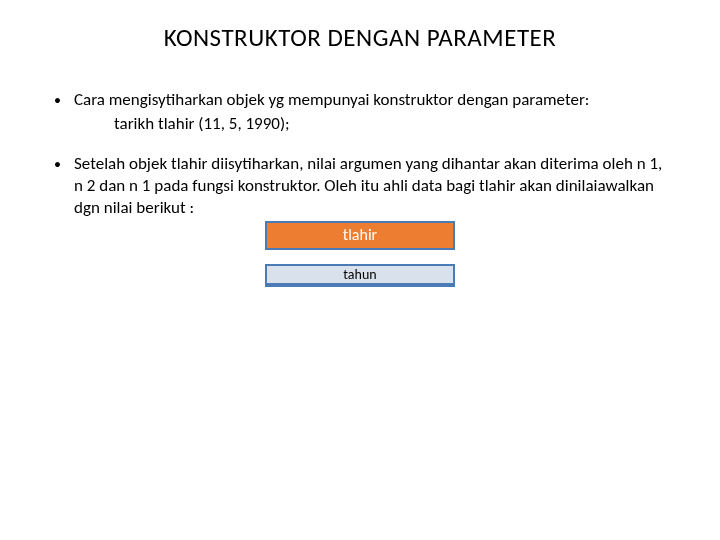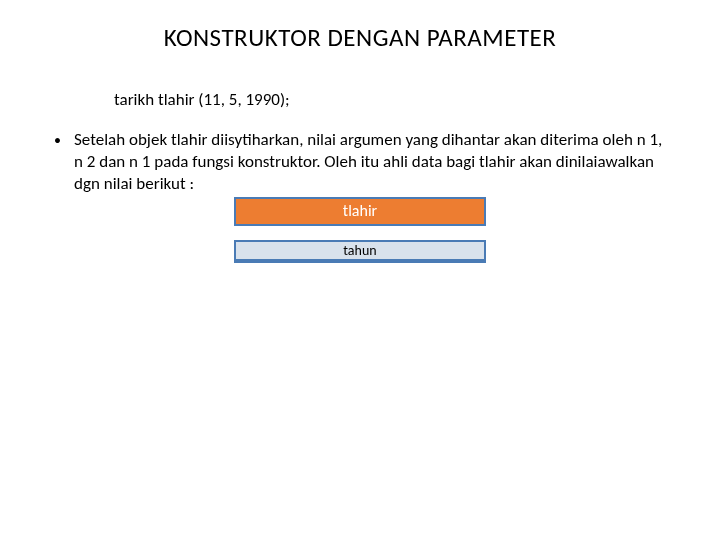--- a/index.html
+++ b/index.html
@@ -40,21 +40,21 @@
     .btext { flex: 1; }
     .indent { padding-left: 64px; font-size: 17px; line-height: 1.3; margin-bottom: 18px; }
     .boxes {
       margin-top: 2px;
       display: flex;
       flex-direction: column;
       align-items: center;
       gap: 14px;
     }
     .box {
-      width: 252px;
+      width: 190px;
       border: 2.5px solid #4a7bb5;
       text-align: center;
       background: #fff;
     }
     .box.orange {
       background: #ed7d31;
       color: #fff;
       font-size: 16px;
       line-height: 1.4;
       padding: 1px 0;
@@ -73,20 +73,24 @@
     }
     .box.compact .box-head { font-size: 14px; }
     .box.compact .box-val { font-size: 15px; }
   </style>
 </head>
 <body>
 
 <div class="title">KONSTRUKTOR DENGAN PARAMETER</div>
 
 <div class="bullets">
+  <div class="bullet">
+    <div class="dot"></div>
+    <div class="btext">Cara mengisytiharkan objek yg mempunyai konstruktor dengan parameter:</div>
+  </div>
   <div class="indent">tarikh tlahir (11, 5, 1990);</div>
   <div class="bullet">
     <div class="dot"></div>
     <div class="btext">Setelah objek tlahir diisytiharkan, nilai argumen yang dihantar akan diterima oleh n 1, n 2 dan n 1 pada fungsi konstruktor. Oleh itu ahli data bagi tlahir akan dinilaiawalkan dgn nilai berikut :</div>
   </div>
 </div>
 
 <div class="boxes">
   <div class="box orange">tlahir</div>
 

